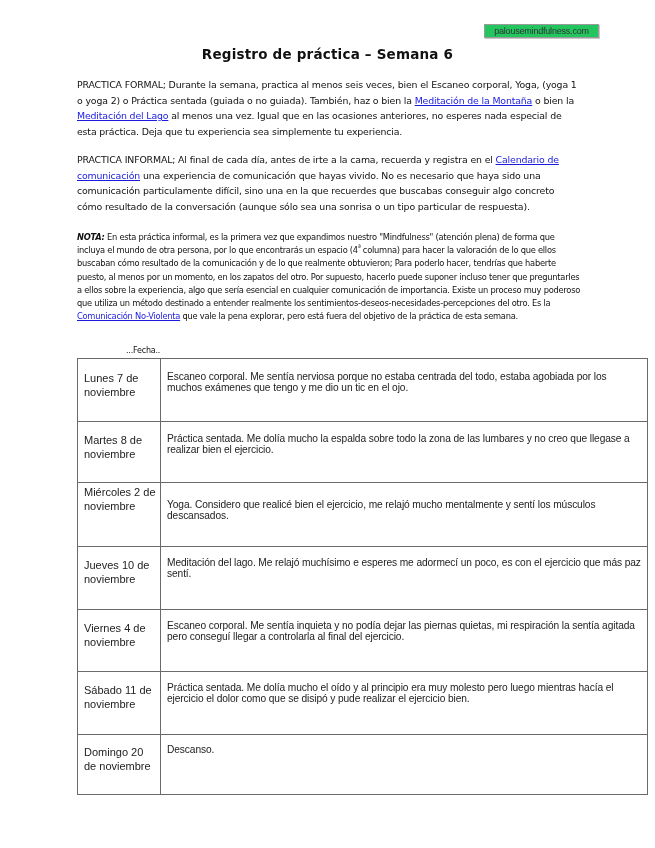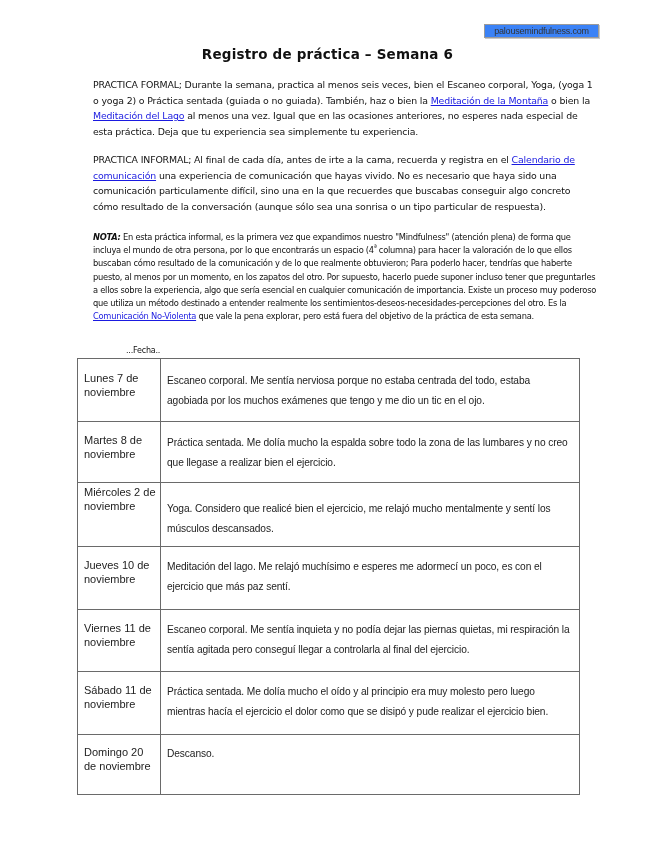--- a/index.html
+++ b/index.html
@@ -15,41 +15,40 @@
       position: absolute;
       left: 484px; top: 24px;
       width: 115px; height: 14px;
       border: 1px solid #9a9a9a;
       box-shadow: 1px 1px 0 #c8c8c8;
       font-family: "Liberation Sans", sans-serif;
       font-size: 9px;
       line-height: 12px;
       text-align: center;
       color: #333;
-      background: #3b82f6;
+      background: #22c55e;
       letter-spacing: -0.2px;
     }
     .page-title {
       position: absolute;
       left: 0; width: 655px; top: 46px;
       text-align: center;
       font-family: "DejaVu Sans", sans-serif;
       font-weight: bold;
       font-size: 13.5px;
       letter-spacing: 0.2px;
     }
     .para {
       position: absolute;
       left: 77px; width: 500px;
       font-family: "DejaVu Sans", sans-serif;
       font-size: 9.4px;
       line-height: 15.5px;
       color: #111;
       letter-spacing: -0.15px;
-      margin-left: 16px;
     }
     .para.formal { top: 77px; }
     .para.informal { top: 152px; }
     .para.nota {
       top: 231px;
       font-size: 8.3px;
       line-height: 13.2px;
       letter-spacing: -0.25px;
       width: 504px;
     }
@@ -69,21 +68,21 @@
       color: #111;
       letter-spacing: -0.2px;
       margin-left: 43px;
     }
     .table-header .h-date { position: absolute; left: 6px; top: 0; }
     .table-header .h-comments { position: absolute; left: 96px; top: 0; }
 
     .log-table {
       position: absolute;
       left: 77px; top: 358px;
-      width: 503px;
+      width: 571px;
       border: 1.5px solid #6a6a6a;
     }
     .log-row {
       display: flex;
       border-bottom: 1px solid #6a6a6a;
     }
     .log-row:last-child { border-bottom: none; }
     .cell-date {
       width: 83px;
       border-right: 1.5px solid #6a6a6a;
@@ -91,21 +90,21 @@
       font-family: "Liberation Sans", sans-serif;
       font-size: 11px;
       line-height: 14px;
       color: #222;
     }
     .cell-comment {
       flex: 1;
       padding: 0 6px 0 6px;
       font-family: "Liberation Sans", sans-serif;
       font-size: 10.2px;
-      line-height: 20px;
+      line-height: 11px;
       color: #222;
       letter-spacing: -0.1px;
     }
   </style>
 </head>
 <body>
 
 <div class="site-badge">palousemindfulness.com</div>
 
 <h1 class="page-title">Registro de práctica – Semana 6</h1>
@@ -131,21 +130,21 @@
   </div>
   <div class="log-row" style="height:64px">
     <div class="cell-date" style="padding-top:2px">Miércoles 2 de noviembre</div>
     <div class="cell-comment" style="padding-top:16px">Yoga. Considero que realicé bien el ejercicio, me relajó mucho mentalmente y sentí los músculos descansados.</div>
   </div>
   <div class="log-row" style="height:63px">
     <div class="cell-date" style="padding-top:11px">Jueves 10 de noviembre</div>
     <div class="cell-comment" style="padding-top:10px">Meditación del lago. Me relajó muchísimo e esperes me adormecí un poco, es con el ejercicio que más paz sentí.</div>
   </div>
   <div class="log-row" style="height:62px">
-    <div class="cell-date" style="padding-top:11px">Viernes 11 de noviembre</div>
+    <div class="cell-date" style="padding-top:11px">Viernes 4 de noviembre</div>
     <div class="cell-comment" style="padding-top:10px">Escaneo corporal. Me sentía inquieta y no podía dejar las piernas quietas, mi respiración la sentía agitada pero conseguí llegar a controlarla al final del ejercicio.</div>
   </div>
   <div class="log-row" style="height:63px">
     <div class="cell-date" style="padding-top:11px">Sábado 11 de noviembre</div>
     <div class="cell-comment" style="padding-top:10px">Práctica sentada. Me dolía mucho el oído y al principio era muy molesto pero luego mientras hacía el ejercicio el dolor como que se disipó y pude realizar el ejercicio bien.</div>
   </div>
   <div class="log-row" style="height:59px">
     <div class="cell-date" style="padding-top:10px">Domingo 20 de noviembre</div>
     <div class="cell-comment" style="padding-top:9px">Descanso.</div>
   </div>

